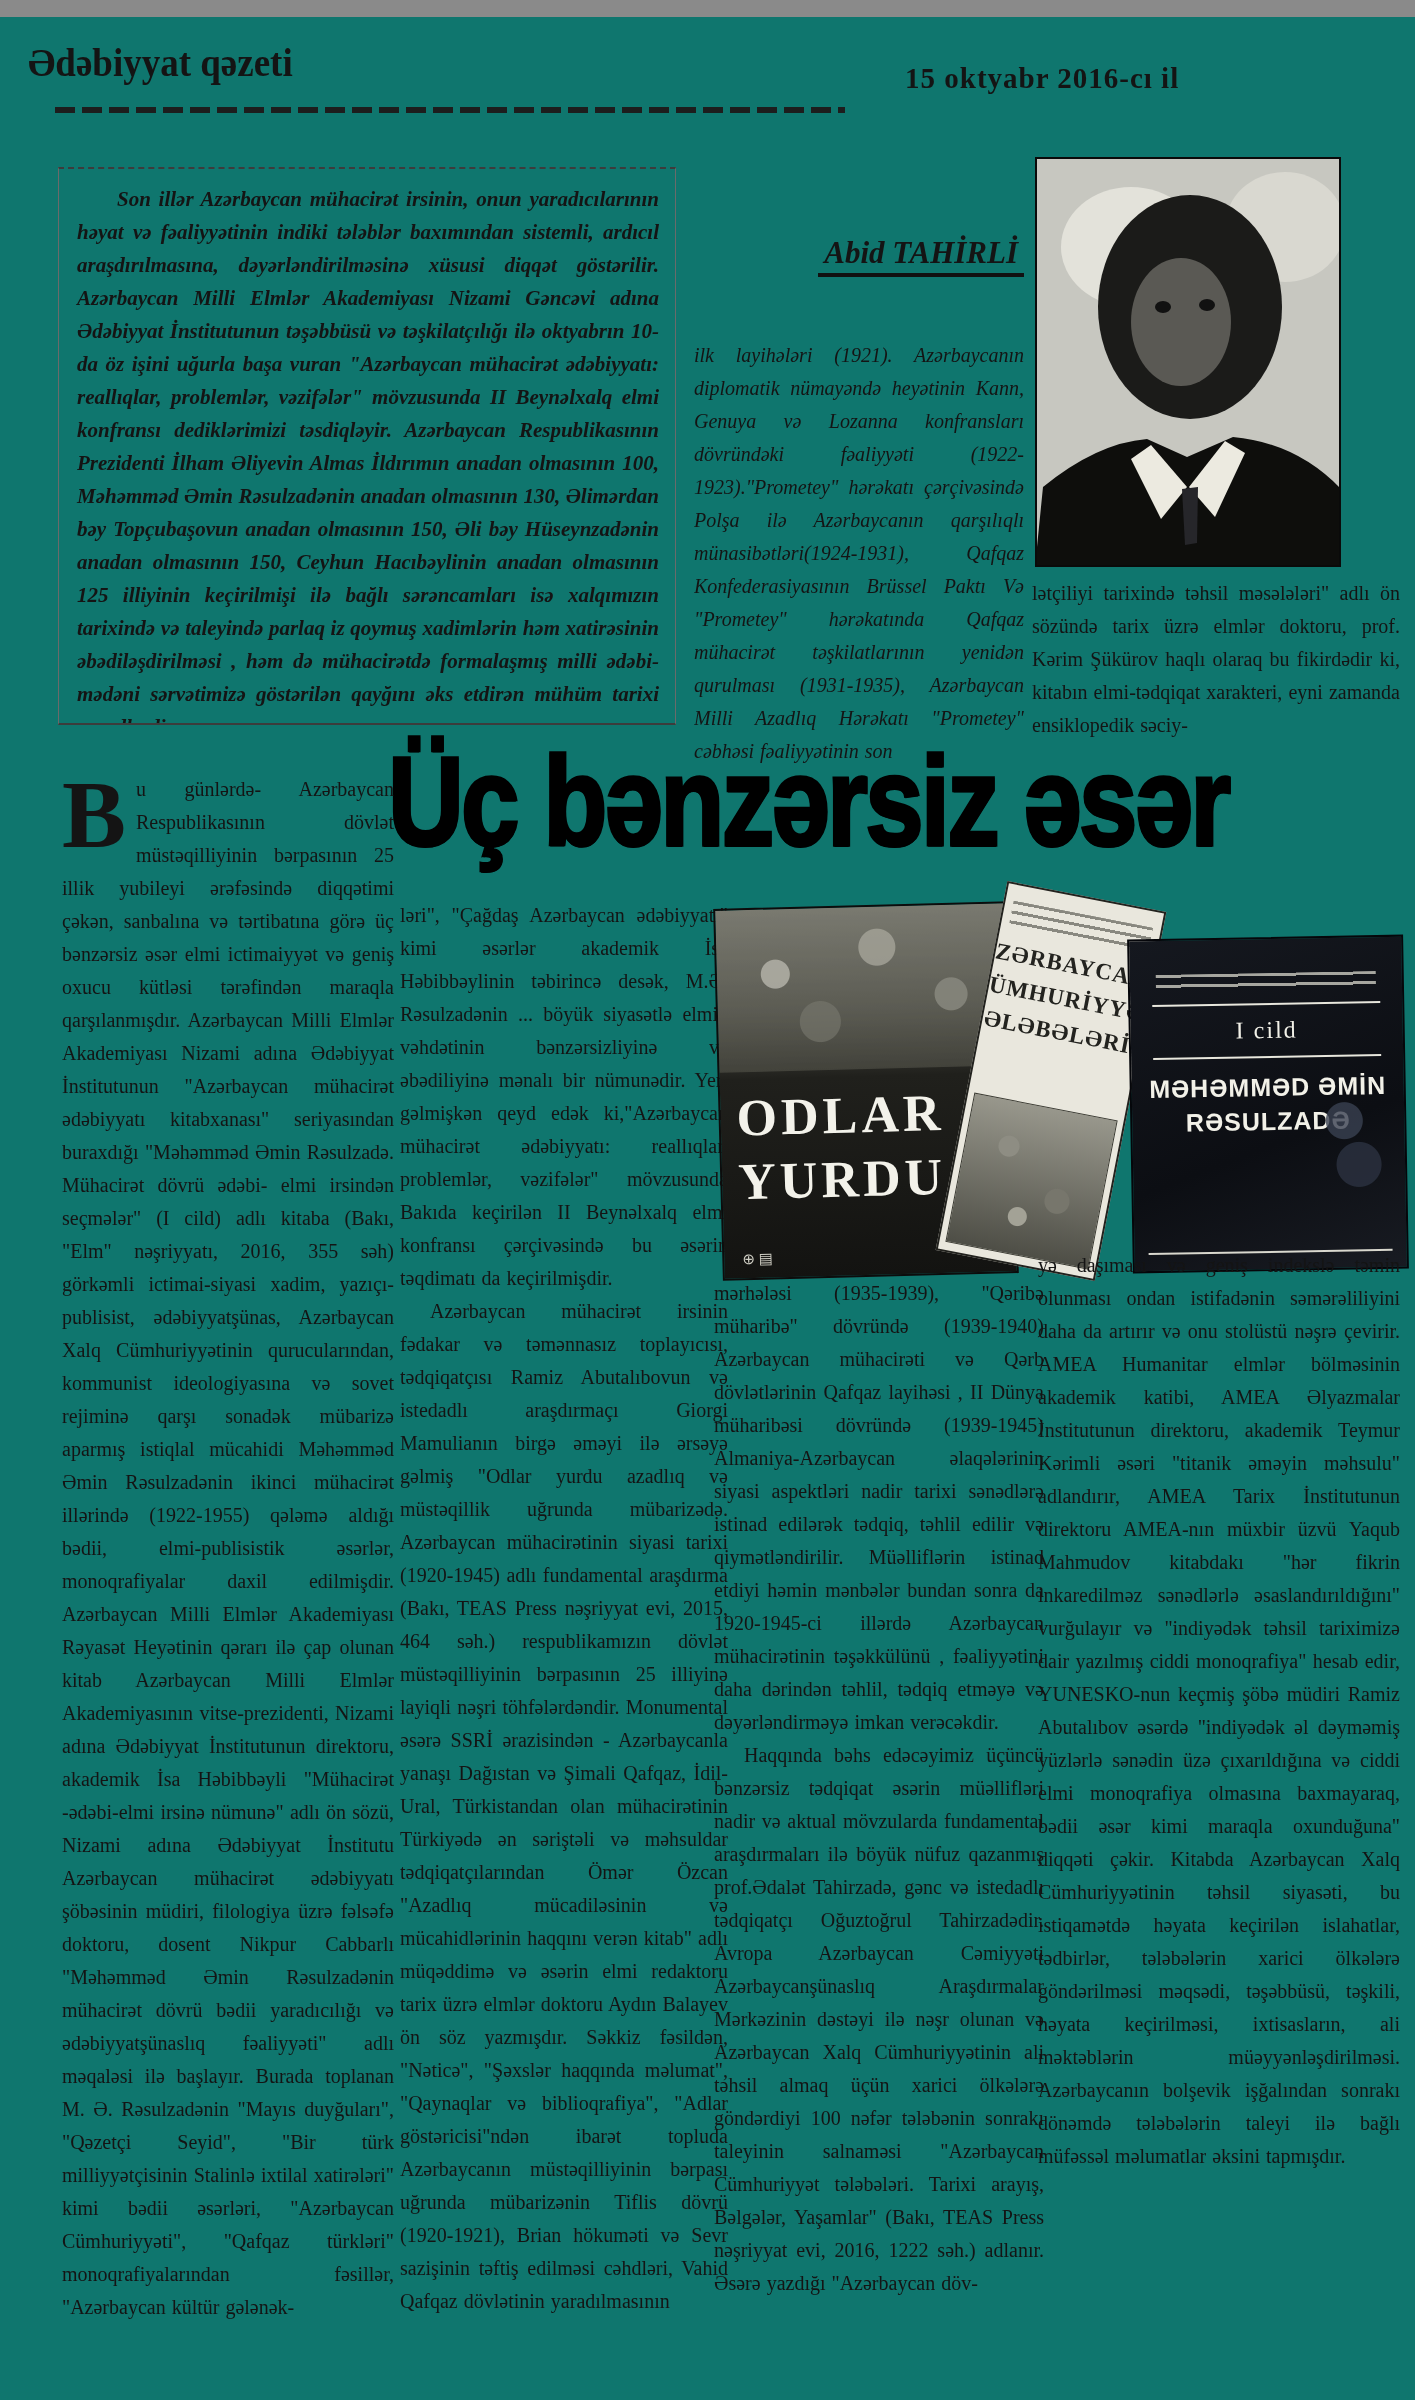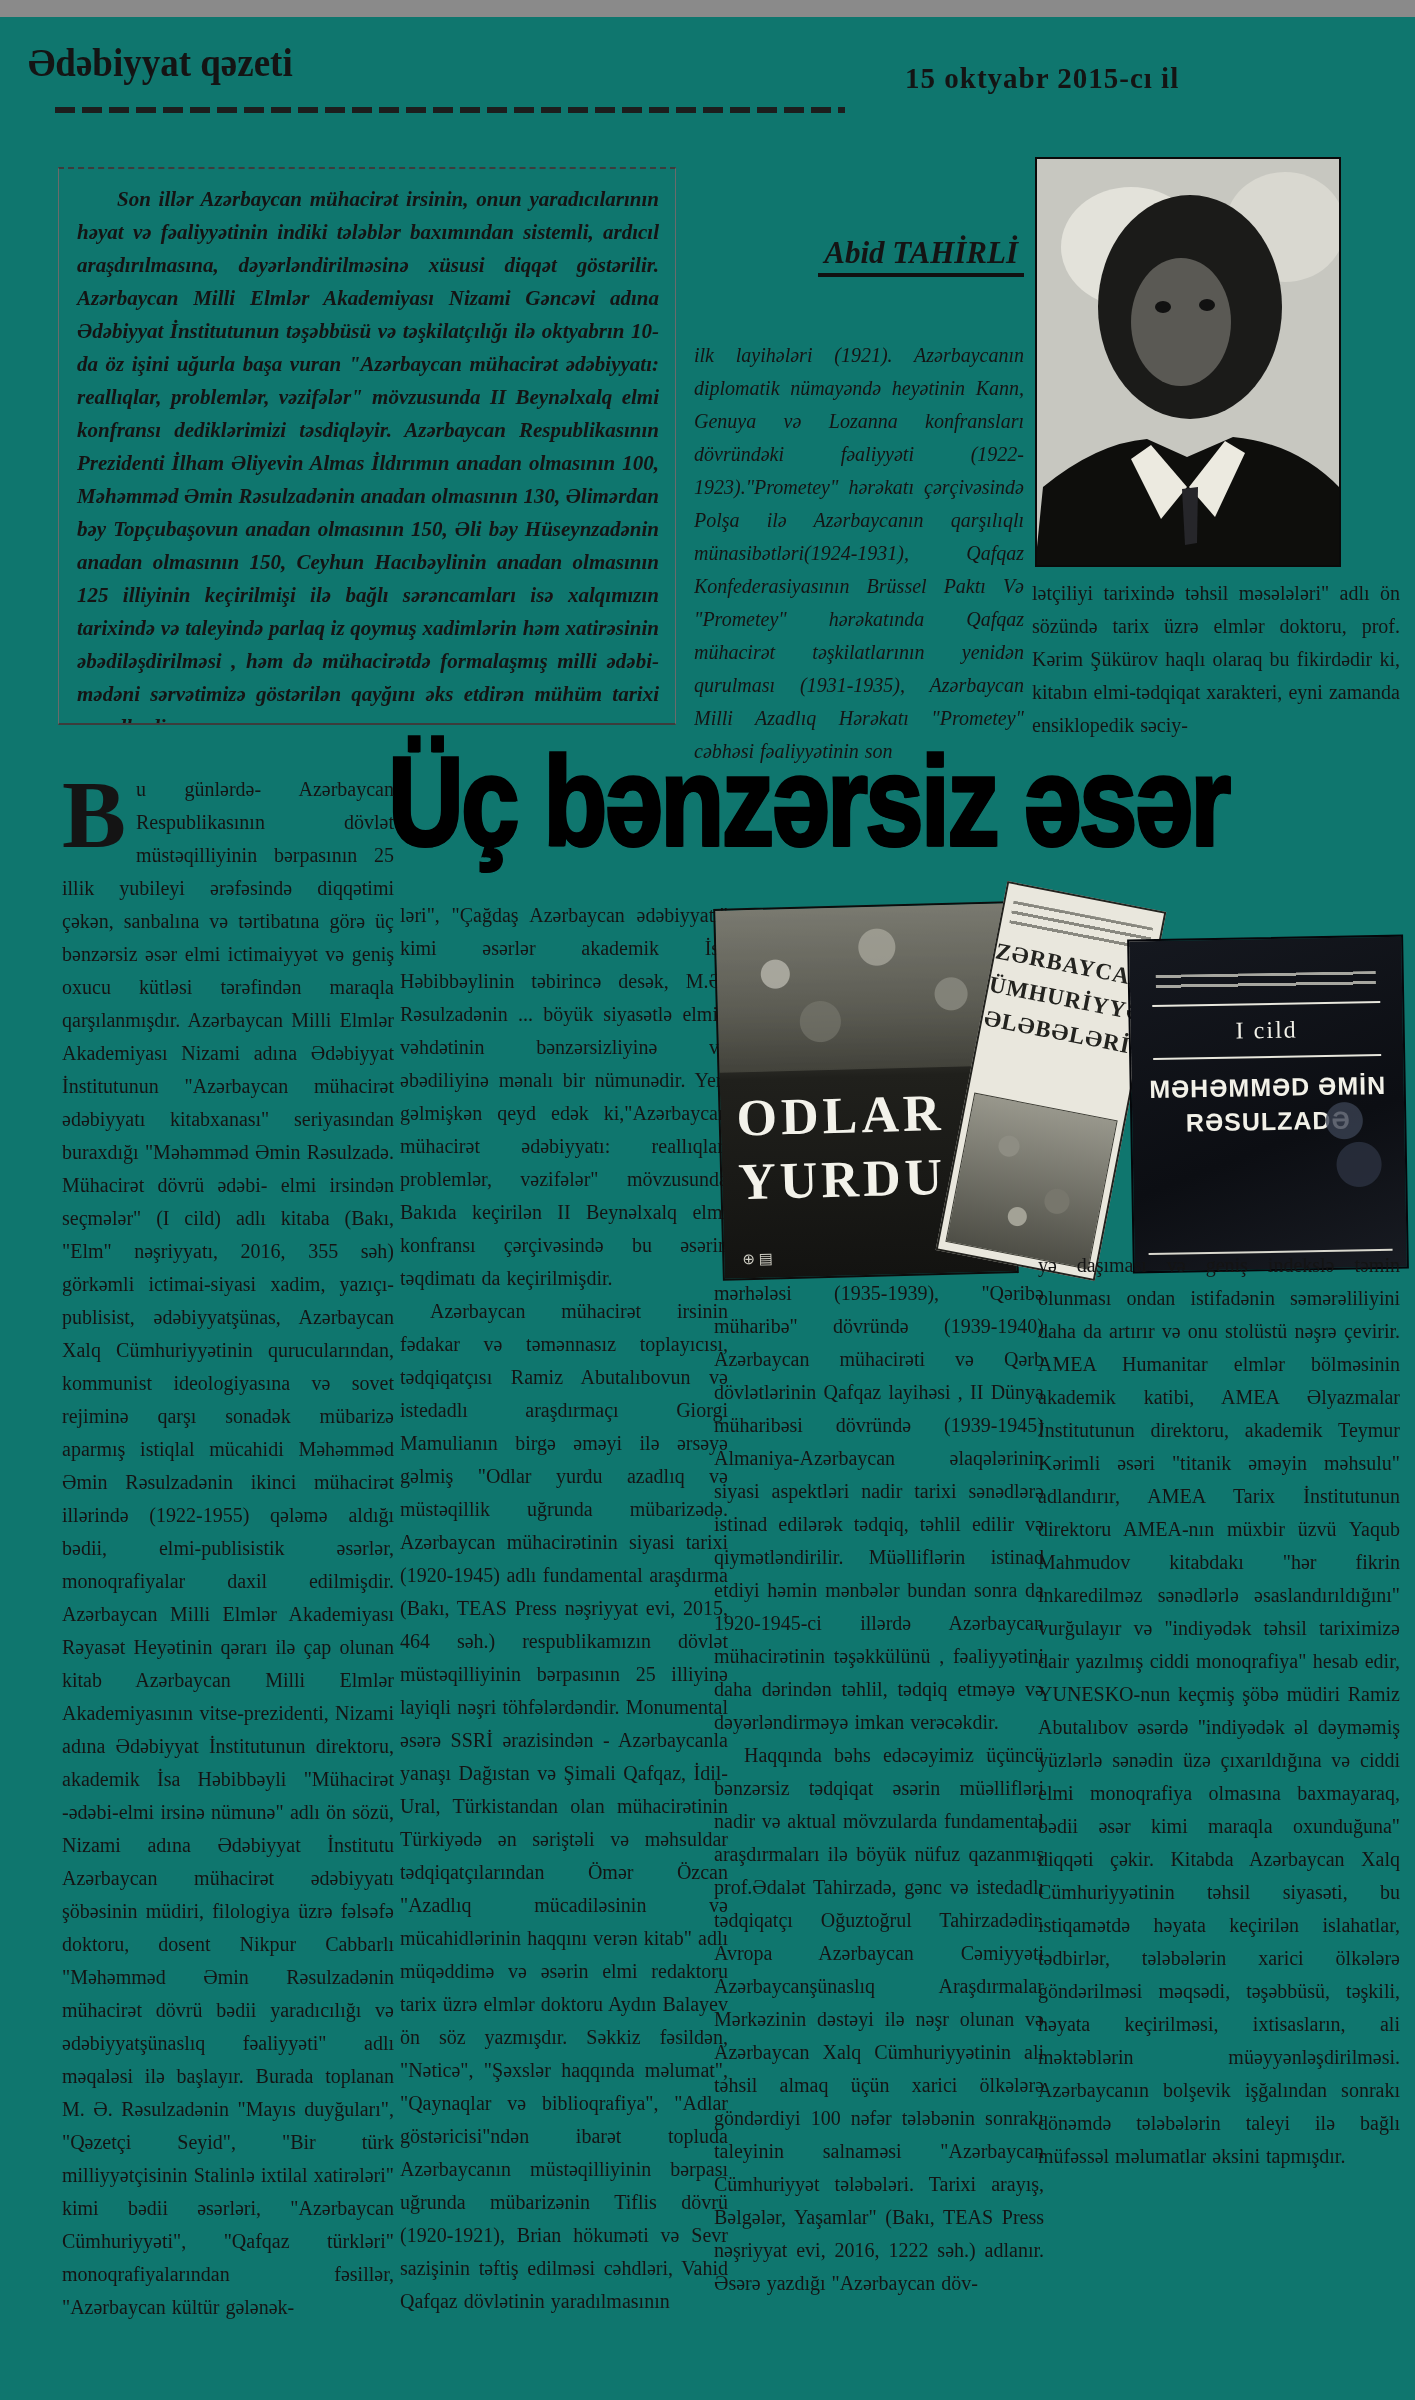--- a/index.html
+++ b/index.html
@@ -138,21 +138,21 @@
     opacity:.8;
   }
   .book3 .baseline{position:absolute;left:14px;right:14px;bottom:16px;border-top:2px solid #d9d8ce;}
 </style>
 </head>
 <body>
 
 <div class="page">
 
   <div class="masthead">Ədəbiyyat qəzeti</div>
-  <div class="issue-date">15 oktyabr 2015-cı il</div>
+  <div class="issue-date">15 oktyabr 2016-cı il</div>
   <div class="header-rule"></div>
 
   <div class="intro-box">
     <p>Son illər Azərbaycan mühacirət irsinin, onun yaradıcılarının həyat və fəaliyyətinin indiki tələblər baxımından sistemli, ardıcıl  araşdırılmasına, dəyərləndirilməsinə xüsusi diqqət göstərilir.  Azərbaycan Milli Elmlər Akademiyası Nizami Gəncəvi adına Ədəbiyyat İnstitutunun təşəbbüsü və təşkilatçılığı ilə oktyabrın 10-da öz işini uğurla başa vuran "Azərbaycan mühacirət ədəbiyyatı: reallıqlar, problemlər, vəzifələr" mövzusunda  II Beynəlxalq elmi konfransı dediklərimizi təsdiqləyir. Azərbaycan Respublikasının Prezidenti İlham Əliyevin Almas İldırımın anadan olmasının 100,  Məhəmməd Əmin Rəsulzadənin anadan olmasının 130, Əlimərdan bəy Topçubaşovun anadan olmasının 150, Əli bəy Hüseynzadənin anadan olmasının 150, Ceyhun Hacıbəylinin anadan olmasının  125 illiyinin keçirilmişi ilə bağlı sərəncamları isə xalqımızın tarixində və taleyində parlaq iz qoymuş xadimlərin həm xatirəsinin əbədiləşdirilməsi , həm də mühacirətdə formalaşmış milli ədəbi-mədəni sərvətimizə göstərilən qayğını əks etdirən mühüm tarixi sənədlərdir.</p>
   </div>
 
   <div class="author"><span>Abid TAHİRLİ</span></div>
 
   <div class="bodycol" style="left:694px;top:322px;width:330px;height:462px;font-style:italic;">
     <p>ilk layihələri (1921). Azərbaycanın diplomatik nümayəndə heyətinin Kann, Genuya və Lozanna konfransları dövründəki fəaliyyəti (1922-1923)."Prometey" hərəkatı çərçivəsində Polşa ilə Azərbaycanın qarşılıqlı münasibətləri(1924-1931), Qafqaz Konfederasiyasının Brüssel Paktı Və "Prometey" hərəkatında Qafqaz mühacirət təşkilatlarının yenidən qurulması (1931-1935), Azərbaycan Milli Azadlıq Hərəkatı "Prometey" cəbhəsi fəaliyyətinin son</p>

